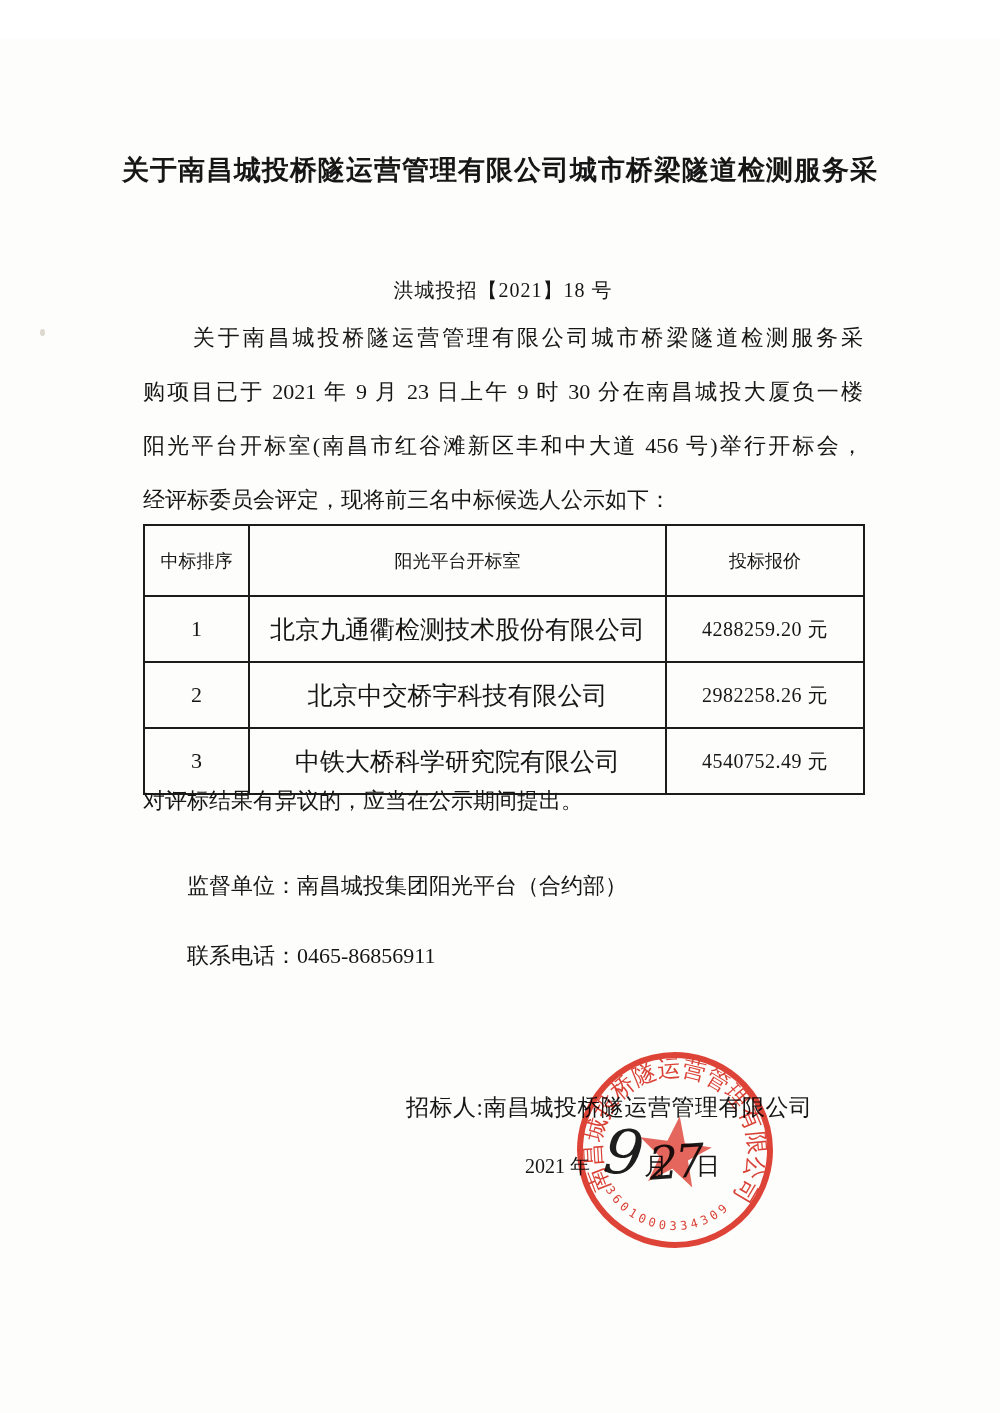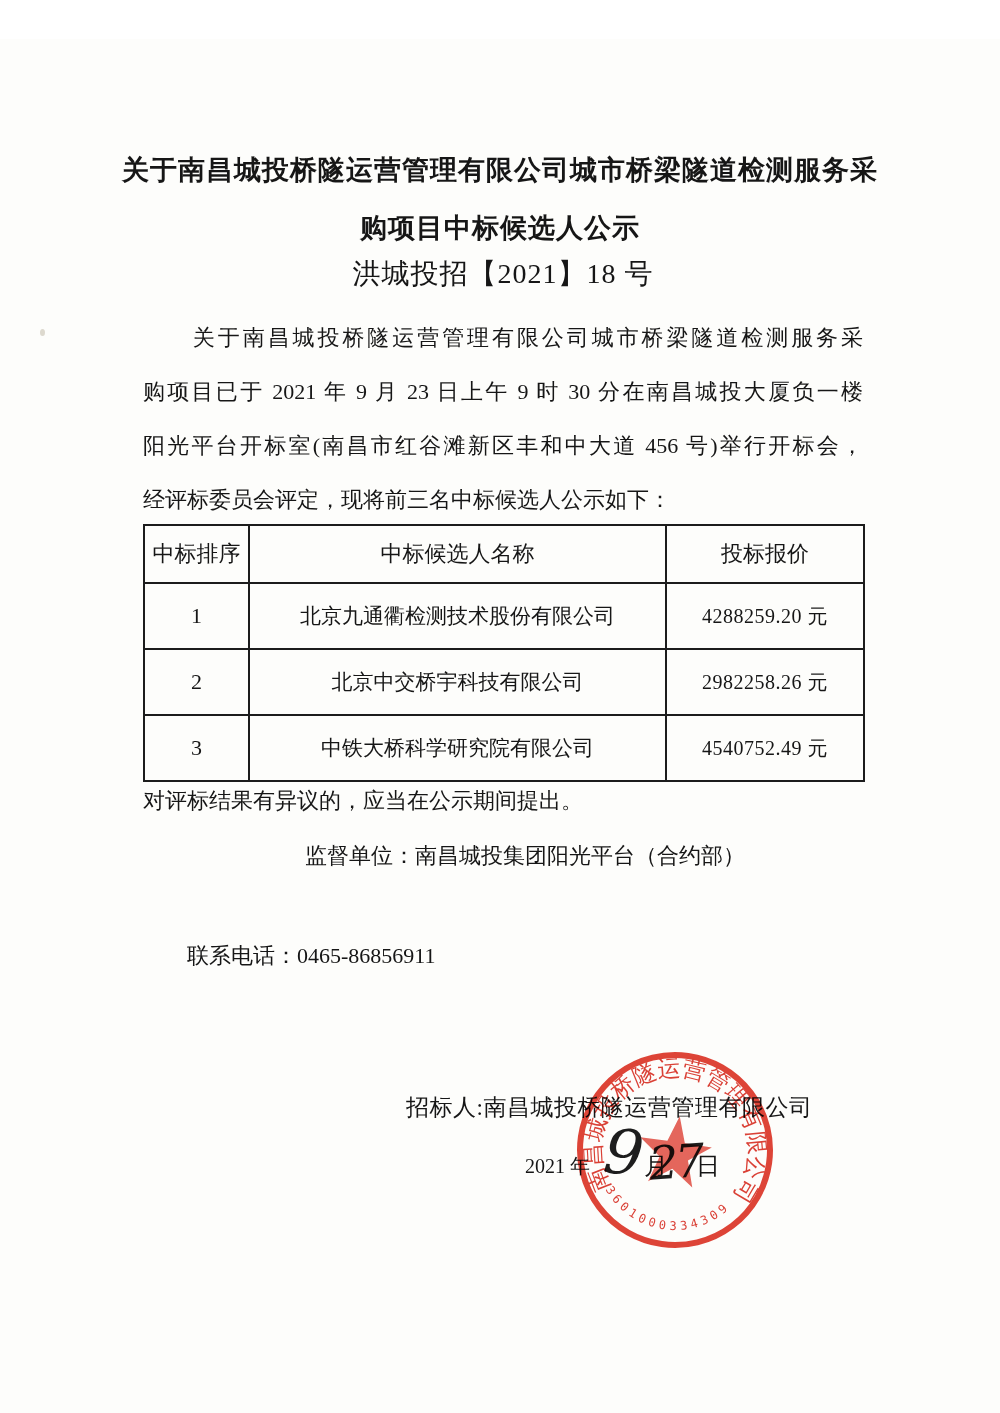--- a/index.html
+++ b/index.html
@@ -22,52 +22,52 @@
     top: 102px;
     left: 120px;
     width: 760px;
     font-size: 27px;
     font-weight: 700;
     text-align: center;
     line-height: 58px;
     letter-spacing: 1px;
   }
   .docnum {
-    top: 220px;
-    font-size: 28px;
+    top: 236px;
+    font-size: 20px;
     line-height: 30px;
     text-align: center;
     letter-spacing: 1px;
   }
   .para { font-size: 22px; line-height: 54px; }
   .jline { text-align: justify; text-align-last: justify; }
   .intro  { top: 272px; }
   .notice { top: 735px; }
-  .supervisor { top: 790px; text-align: center; }
+  .supervisor { top: 820px; }
   .phone      { top: 890px; }
 
   table.cand {
     position: absolute;
     left: 143px;
     top: 485px;
     width: 720px;
     border-collapse: collapse;
     table-layout: fixed;
   }
   .cand th, .cand td {
     border: 2px solid #1c1c1c;
     text-align: center;
     vertical-align: middle;
     font-weight: 400;
     padding: 0;
   }
-  .cand thead th { height: 58px; font-size: 22px; }
+  .cand thead th { height: 71px; font-size: 18px; }
   .cand tbody td { height: 66px; }
   .rank   { font-size: 22px; }
-  .cname  { font-size: 21px; border-radius: 6px; }
+  .cname  { font-size: 25px; border-radius: 6px; }
   .cprice { font-size: 20px; letter-spacing: 0.5px; font-family: Liberation Serif, serif; }
 
   .single { font-size: 23px; line-height: 30px; }
   .bidder { left: 406px; top: 1054px; letter-spacing: 0.5px; }
   .year   { left: 525px; top: 1112px; font-size: 20px; }
   .monthl { left: 644px; top: 1112px; font-size: 24px; }
   .dayl   { left: 696px; top: 1112px; font-size: 24px; }
 
   .hw {
     font-family: "DejaVu Serif", serif;
@@ -95,42 +95,41 @@
     opacity: 0.7;
   }
 </style>
 </head>
 <body>
 
 <div class="page">
 
   <div class="abs title">
     <div>关于南昌城投桥隧运营管理有限公司城市桥梁隧道检测服务采</div>
-    <div>购项目中标候选人公示</div>
   </div>
 
   <div class="abs content docnum">洪城投招【2021】18 号</div>
 
   <div class="abs content para intro">
     <div class="jline">　　关于南昌城投桥隧运营管理有限公司城市桥梁隧道检测服务采</div>
     <div class="jline">购项目已于 2021 年 9 月 23 日上午 9 时 30 分在南昌城投大厦负一楼</div>
     <div class="jline">阳光平台开标室(南昌市红谷滩新区丰和中大道 456 号)举行开标会，</div>
     <div>经评标委员会评定，现将前三名中标候选人公示如下：</div>
   </div>
 
   <table class="cand">
     <colgroup>
       <col style="width:105px">
       <col style="width:417px">
       <col style="width:198px">
     </colgroup>
     <thead>
       <tr>
         <th>中标排序</th>
-        <th>中标候选人名称</th>
+        <th>阳光平台开标室</th>
         <th>投标报价</th>
       </tr>
     </thead>
     <tbody>
       <tr>
         <td class="rank">1</td>
         <td class="cname">北京九通衢检测技术股份有限公司</td>
         <td class="cprice">4288259.20 元</td>
       </tr>
       <tr>

